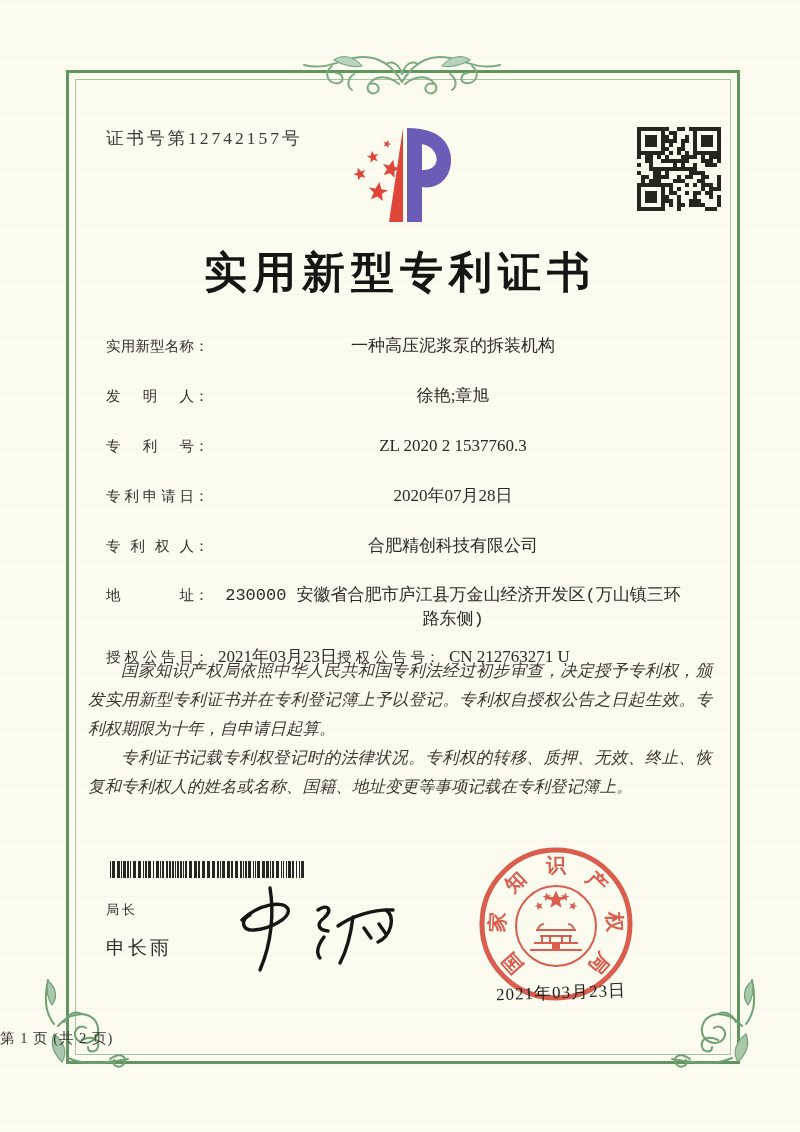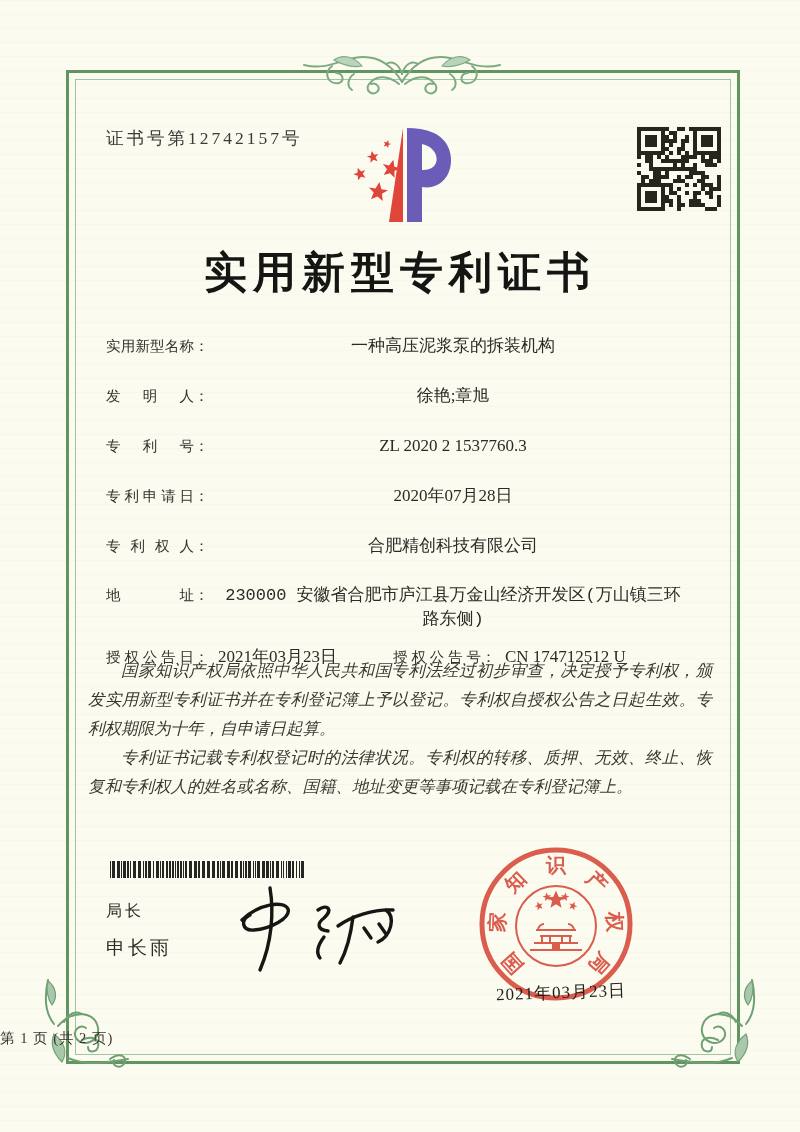--- a/index.html
+++ b/index.html
@@ -17,27 +17,27 @@
   .qr{position:absolute;left:637px;top:127px;width:84px;height:84px;}
   .title{position:absolute;left:0;top:244px;width:800px;text-align:center;
     font-size:43px;font-weight:bold;letter-spacing:6px;color:#151513;}
   .fields{position:absolute;left:106px;top:334px;width:600px;}
   .frow{display:flex;align-items:baseline;line-height:22px;margin-bottom:26px;font-size:17px;}
   .frow.addr{margin-bottom:14px;font-family:Liberation Mono, monospace;}
   .flabel{flex:none;width:88px;font-size:14.5px;text-align:justify;text-align-last:justify;color:#33312c;}
   .fcolon{flex:none;font-size:15px;margin-right:9px;color:#33312c;}
   .fvalue{width:470px;line-height:24px;text-align:center;}
   .gpair{display:flex;align-items:center;}
-  .gpair+.gpair{margin-left:56px;}
+  .gpair+.gpair{}
   .paras{position:absolute;left:88px;top:656px;width:624px;font-size:16.5px;line-height:29px;
     text-align:justify;color:#3a382f;font-style:italic;}
   .paras p{margin:0;text-indent:2em;}
   .barcode{position:absolute;left:110px;top:861px;width:196px;height:17px;font-size:0;}
   .barcode i{display:inline-block;height:100%;background:#262624;vertical-align:top;}
-  .sig-title{position:absolute;left:106px;top:901px;font-size:16px;letter-spacing:3px;color:#2b2b29;
+  .sig-title{position:absolute;left:106px;top:901px;font-size:13px;letter-spacing:3px;color:#2b2b29;
     font-family:"Liberation Sans","DejaVu Sans",sans-serif;}
   .sig-name{position:absolute;left:106px;top:935px;font-size:19px;letter-spacing:3px;color:#2b2b29;
     font-family:"Liberation Sans","DejaVu Sans",sans-serif;}
   .signature{position:absolute;left:226px;top:876px;width:180px;height:108px;}
   .seal{position:absolute;left:476px;top:844px;width:160px;height:160px;opacity:.88;mix-blend-mode:multiply;}
   .seal-date{position:absolute;left:486px;top:981px;width:150px;text-align:center;font-size:17px;
     color:#1f1f1d;transform:rotate(-2deg);letter-spacing:1px;}
   .page-num{position:absolute;left:0;top:1029px;width:636px;text-align:left;font-size:14.5px;
     letter-spacing:1px;color:#37352f;}
   .back-note{position:absolute;left:0;top:1075px;width:800px;text-align:center;font-size:16.5px;
@@ -389,21 +389,21 @@
     </div>
     <div class="frow">
       <span class="gpair">
         <span class="flabel">授权公告日</span>
           <span class="fcolon">：</span>
         <span>2021年03月23日</span>
       </span>
       <span class="gpair">
         <span class="flabel">授权公告号</span>
           <span class="fcolon">：</span>
-        <span>CN 174712512 U</span>
+        <span>CN 212763271 U</span>
       </span>
     </div>
   </div>
 
   <div class="paras">
     <p>国家知识产权局依照中华人民共和国专利法经过初步审查，决定授予专利权，颁发实用新型专利证书并在专利登记簿上予以登记。专利权自授权公告之日起生效。专利权期限为十年，自申请日起算。</p>
     <p>专利证书记载专利权登记时的法律状况。专利权的转移、质押、无效、终止、恢复和专利权人的姓名或名称、国籍、地址变更等事项记载在专利登记簿上。</p>
   </div>
 
   <div class="barcode" id="barcode"><i style="width:1px;margin-right:1px"></i><i style="width:3px;margin-right:2px"></i><i style="width:3px;margin-right:1px"></i><i style="width:1px;margin-right:1px"></i><i style="width:3px;margin-right:1px"></i><i style="width:2px;margin-right:1px"></i><i style="width:1px;margin-right:2px"></i><i style="width:3px;margin-right:2px"></i><i style="width:3px;margin-right:2px"></i><i style="width:1px;margin-right:1px"></i><i style="width:2px;margin-right:1px"></i><i style="width:3px;margin-right:2px"></i><i style="width:1px;margin-right:2px"></i><i style="width:3px;margin-right:1px"></i><i style="width:1px;margin-right:1px"></i><i style="width:2px;margin-right:2px"></i><i style="width:2px;margin-right:1px"></i><i style="width:2px;margin-right:1px"></i><i style="width:2px;margin-right:1px"></i><i style="width:1px;margin-right:1px"></i><i style="width:2px;margin-right:1px"></i><i style="width:2px;margin-right:1px"></i><i style="width:1px;margin-right:1px"></i><i style="width:2px;margin-right:2px"></i><i style="width:3px;margin-right:2px"></i><i style="width:3px;margin-right:1px"></i><i style="width:2px;margin-right:2px"></i><i style="width:3px;margin-right:2px"></i><i style="width:3px;margin-right:2px"></i><i style="width:3px;margin-right:2px"></i><i style="width:2px;margin-right:1px"></i><i style="width:1px;margin-right:1px"></i><i style="width:3px;margin-right:2px"></i><i style="width:3px;margin-right:1px"></i><i style="width:2px;margin-right:2px"></i><i style="width:3px;margin-right:2px"></i><i style="width:2px;margin-right:1px"></i><i style="width:1px;margin-right:1px"></i><i style="width:2px;margin-right:1px"></i><i style="width:3px;margin-right:2px"></i><i style="width:1px;margin-right:1px"></i><i style="width:1px;margin-right:1px"></i><i style="width:3px;margin-right:2px"></i><i style="width:3px;margin-right:1px"></i><i style="width:3px;margin-right:1px"></i><i style="width:1px;margin-right:1px"></i><i style="width:2px;margin-right:2px"></i><i style="width:3px;margin-right:2px"></i><i style="width:1px;margin-right:1px"></i><i style="width:1px;margin-right:2px"></i><i style="width:1px;margin-right:1px"></i><i style="width:3px;margin-right:1px"></i><i style="width:2px;margin-right:2px"></i><i style="width:1px;margin-right:2px"></i><i style="width:1px;margin-right:1px"></i><i style="width:3px;margin-right:2px"></i></div>

